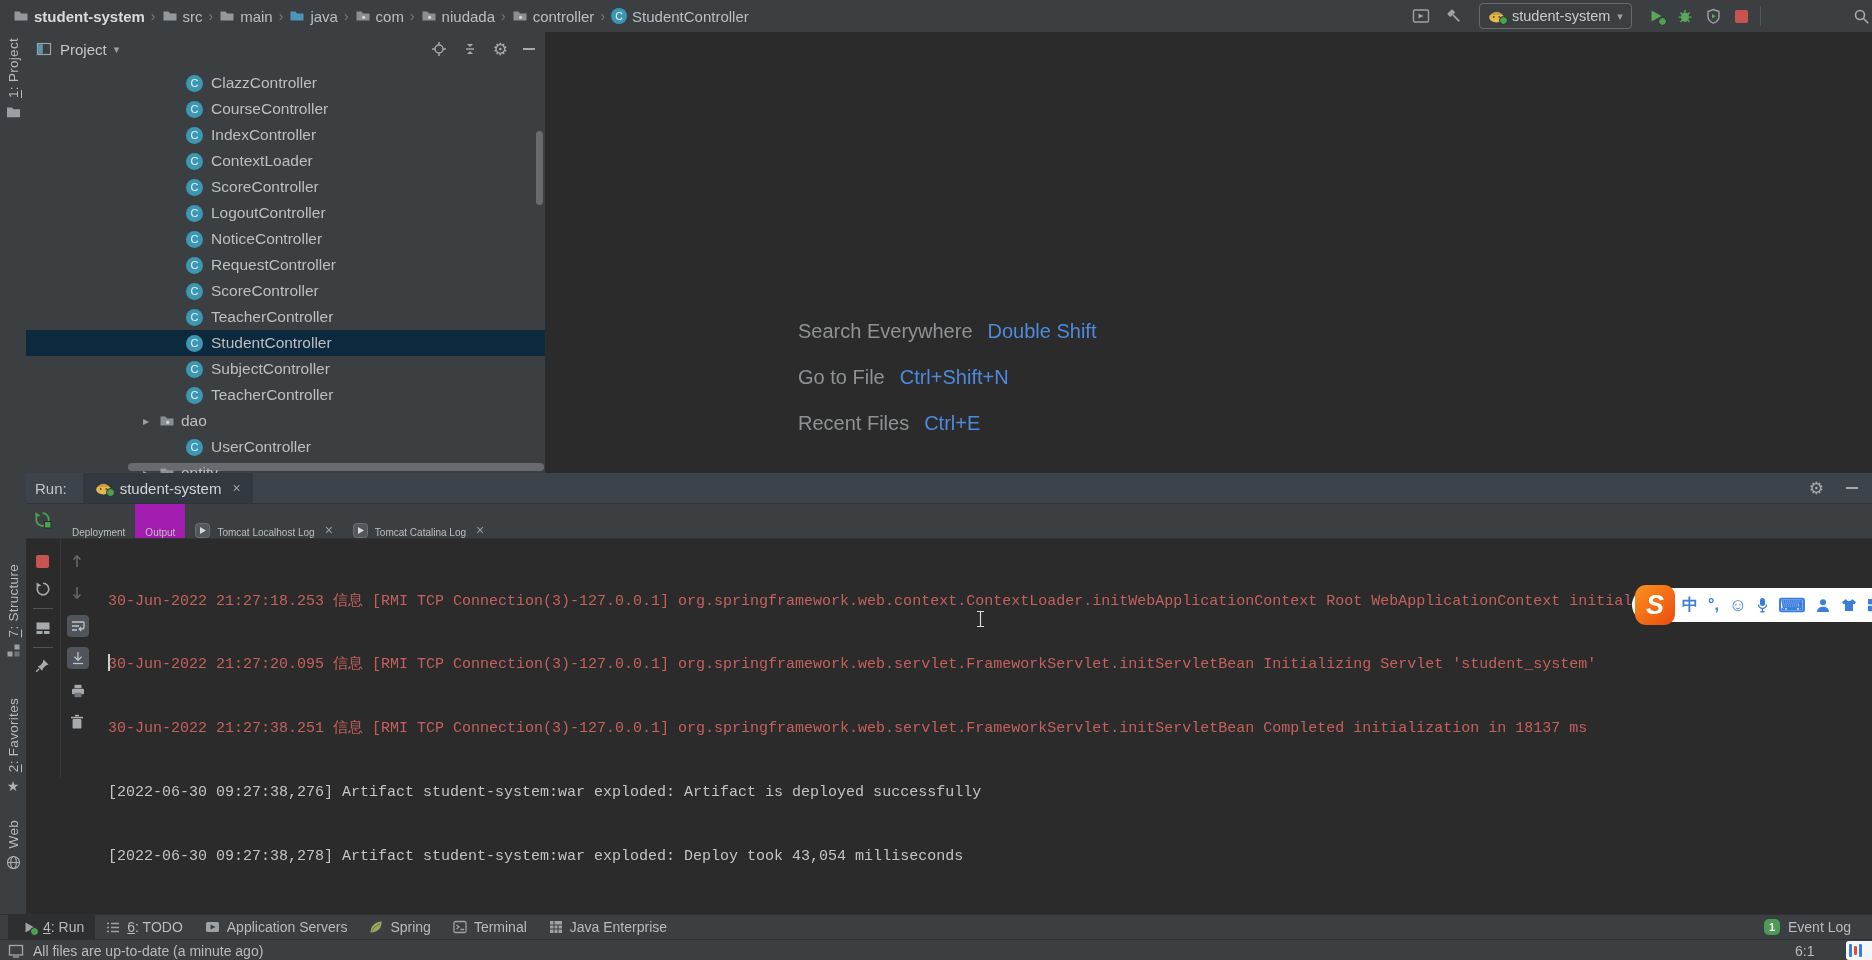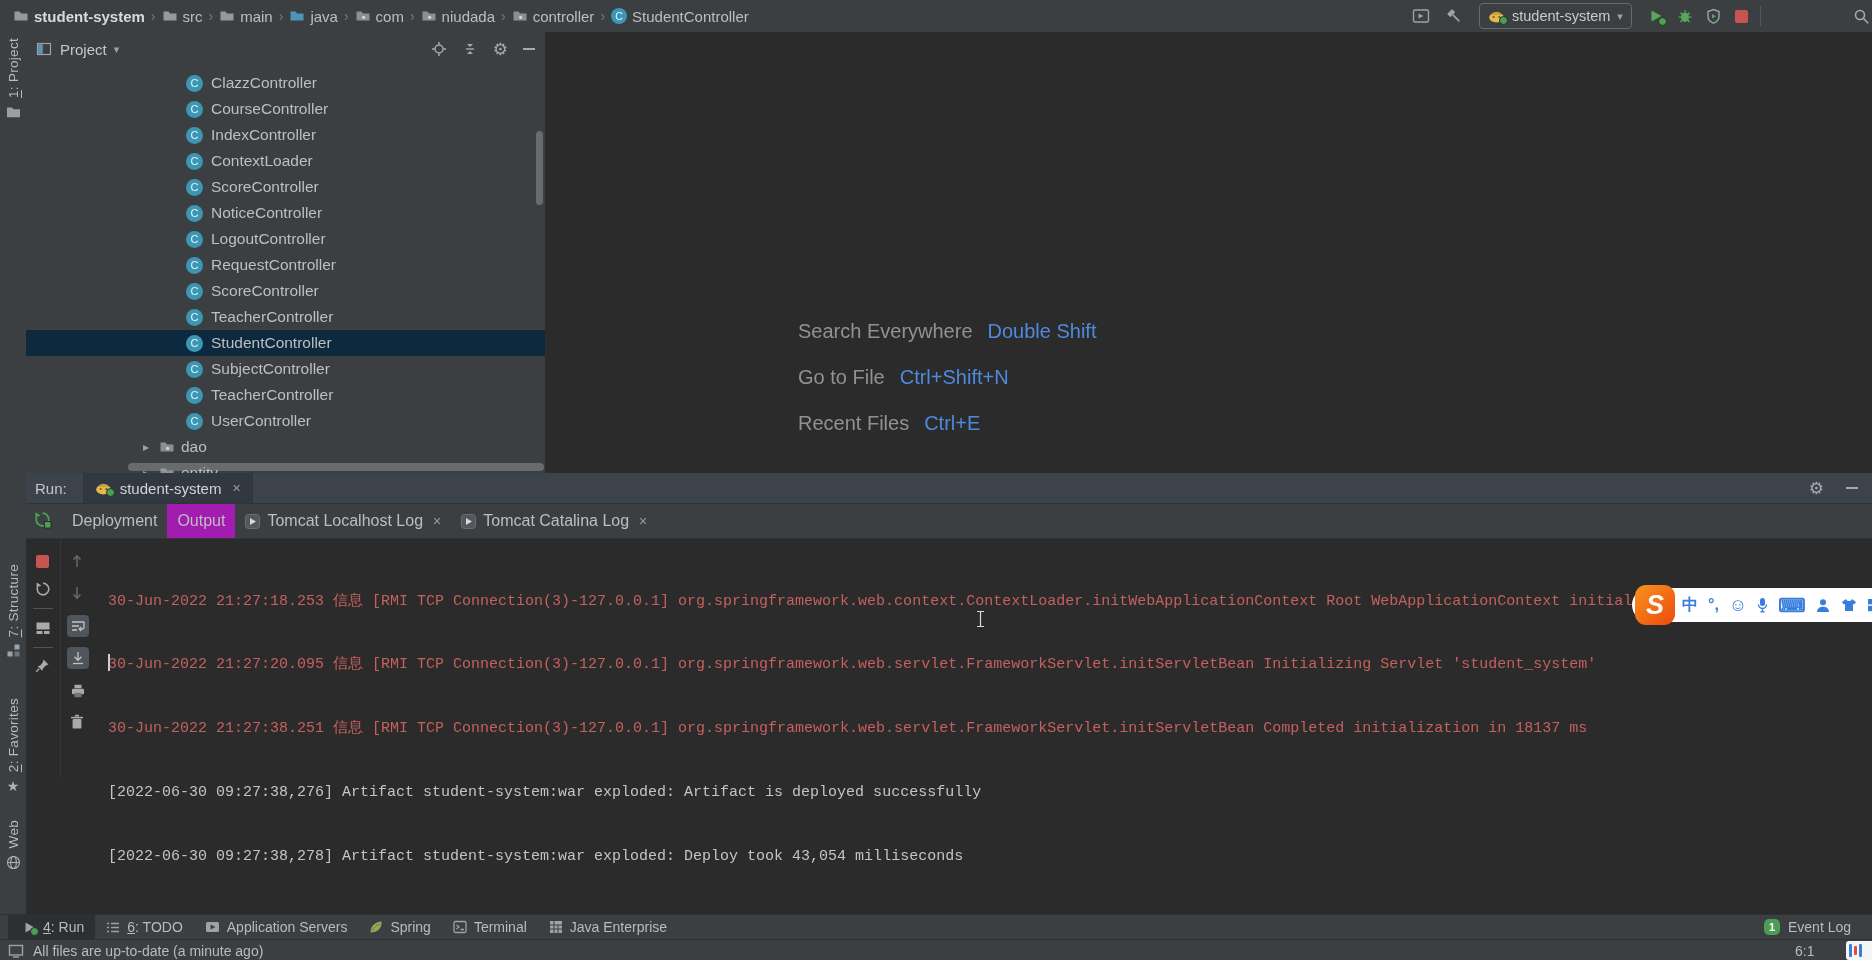--- a/index.html
+++ b/index.html
@@ -68,21 +68,21 @@
   .run{position:absolute;left:26px;top:473px;right:0;height:440px;background:#2b2b2b;}
   .run-title{height:30px;background:#3d434b;display:flex;align-items:center;border-bottom:1px solid #30343a;}
   .run-label{margin-left:9px;font-size:15px;color:#c3c5c7;}
   .sess-tab{margin-left:16px;height:30px;display:flex;align-items:center;gap:8px;padding:0 12px;background:#32383f;}
   .sess-tab .lbl{font-size:15px;color:#d2d4d6;}
   .xmark{color:#9b9ea0;font-size:14px;margin-left:3px;}
   .xmark::before{content:"×";}
   .rt-icons{margin-left:auto;display:flex;align-items:center;gap:22px;margin-right:14px;}
   .run-tabs{height:34px;background:#3c3f41;border-bottom:1px solid #313436;display:flex;
             align-items:center;padding-left:36px;}
-  .rtab{display:flex;align-items:center;gap:7px;height:34px;padding:0 10px;font-size:16px;color:#bcbec0;cursor:default;}
+  .rtab{display:flex;align-items:flex-end;gap:7px;height:34px;padding:0 10px;font-size:10px;color:#bcbec0;cursor:default;}
   .rtab.sel{background:#a21caf;}
   .rerun{position:absolute;left:7px;top:37px;}
   .console{position:absolute;left:0;top:65px;right:0;bottom:0;}
   .g-outer{position:absolute;left:0;top:0;width:34px;height:240px;border-right:1px solid #35383a;}
   .gi{position:absolute;left:9px;}
   .gdiv{position:absolute;left:7px;width:20px;height:1px;background:#515456;}
   .gbox{position:absolute;left:41px;width:22px;height:22px;background:#50555b;border-radius:4px;
         display:flex;align-items:center;justify-content:center;}
   .gfree{position:absolute;left:44px;}
   .log{position:absolute;left:82px;top:10px;font-family:"Liberation Mono","DejaVu Sans Mono",monospace;
@@ -334,28 +334,28 @@
       <div class="trow cls">
           <span class="class-badge"></span>
           <span class="tlabel">ContextLoader</span>
         </div>
       <div class="trow cls">
           <span class="class-badge"></span>
           <span class="tlabel">ScoreController</span>
         </div>
       <div class="trow cls">
           <span class="class-badge"></span>
+          <span class="tlabel">LogoutController</span>
+        </div>
+      <div class="trow cls">
+          <span class="class-badge"></span>
           <span class="tlabel">NoticeController</span>
         </div>
       <div class="trow cls">
           <span class="class-badge"></span>
-          <span class="tlabel">LogoutController</span>
-        </div>
-      <div class="trow cls">
-          <span class="class-badge"></span>
           <span class="tlabel">RequestController</span>
         </div>
       <div class="trow cls">
           <span class="class-badge"></span>
           <span class="tlabel">ScoreController</span>
         </div>
       <div class="trow cls">
           <span class="class-badge"></span>
           <span class="tlabel">TeacherController</span>
         </div>
@@ -363,35 +363,35 @@
           <span class="class-badge"></span>
           <span class="tlabel">StudentController</span>
         </div>
       <div class="trow cls">
           <span class="class-badge"></span>
           <span class="tlabel">SubjectController</span>
         </div>
       <div class="trow cls">
           <span class="class-badge"></span>
           <span class="tlabel">TeacherController</span>
-        </div>
-      <div class="trow cls">
-          <span class="class-badge"></span>
-          <span class="tlabel">UserController</span>
         </div>
       <div class="trow pkg">
         <span class="tri"></span>
         <span class="ic">
             <svg width="16" height="16">
               <path d="M1.5 3.5h5l1.5 2h6.5v7h-13z" fill="#8a8f93"></path>
               <circle cx="8.6" cy="9.3" r="1.6" fill="#d3d6d8"></circle>
             </svg>
           </span>
         <span class="tlabel">dao</span>
       </div>
+      <div class="trow cls">
+          <span class="class-badge"></span>
+          <span class="tlabel">UserController</span>
+        </div>
       <div class="trow pkg">
         <span class="tri"></span>
         <span class="ic">
             <svg width="16" height="16">
               <path d="M1.5 3.5h5l1.5 2h6.5v7h-13z" fill="#8a8f93"></path>
               <circle cx="8.6" cy="9.3" r="1.6" fill="#d3d6d8"></circle>
             </svg>
           </span>
         <span class="tlabel">entity</span>
       </div>

